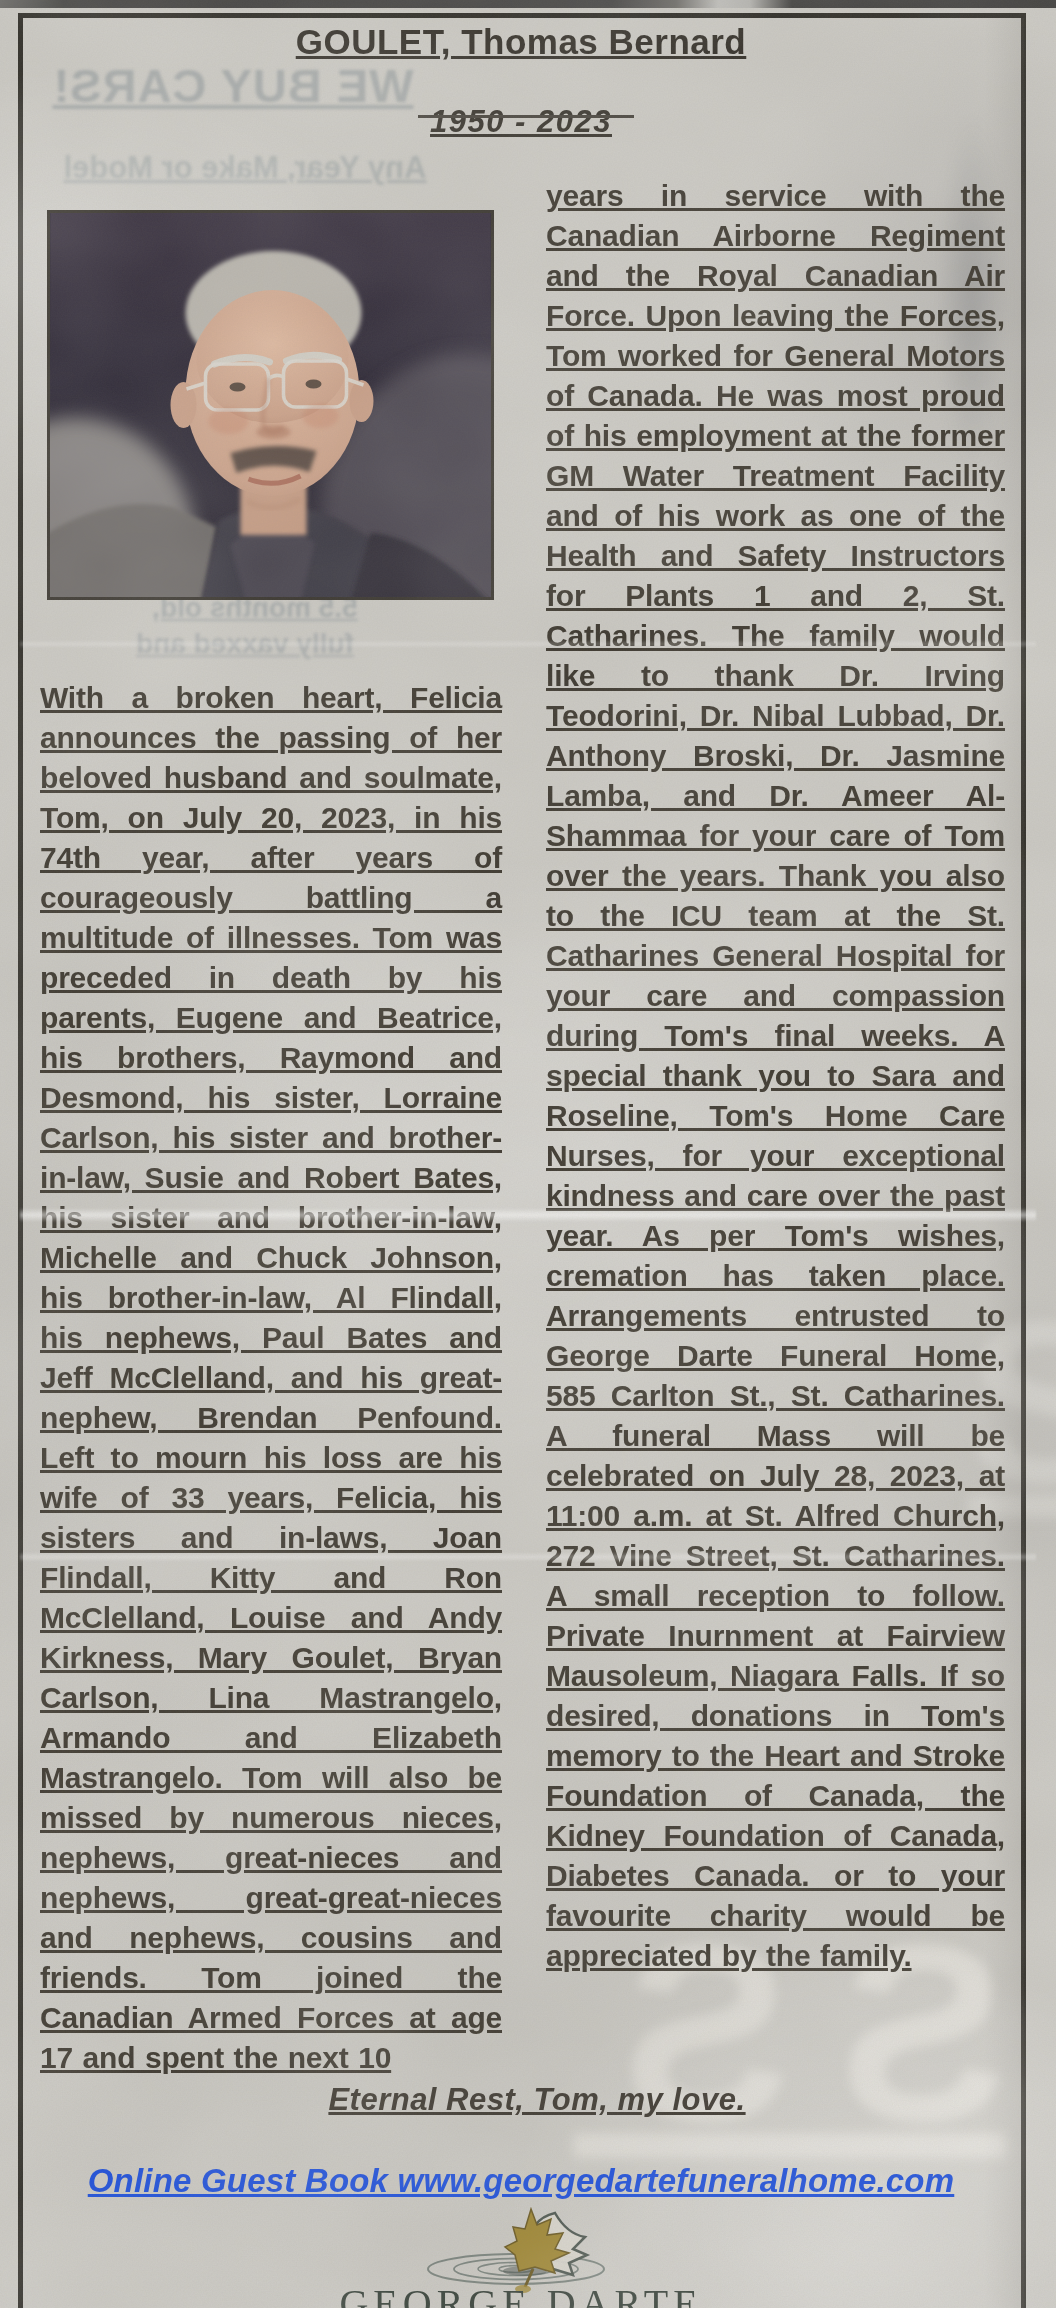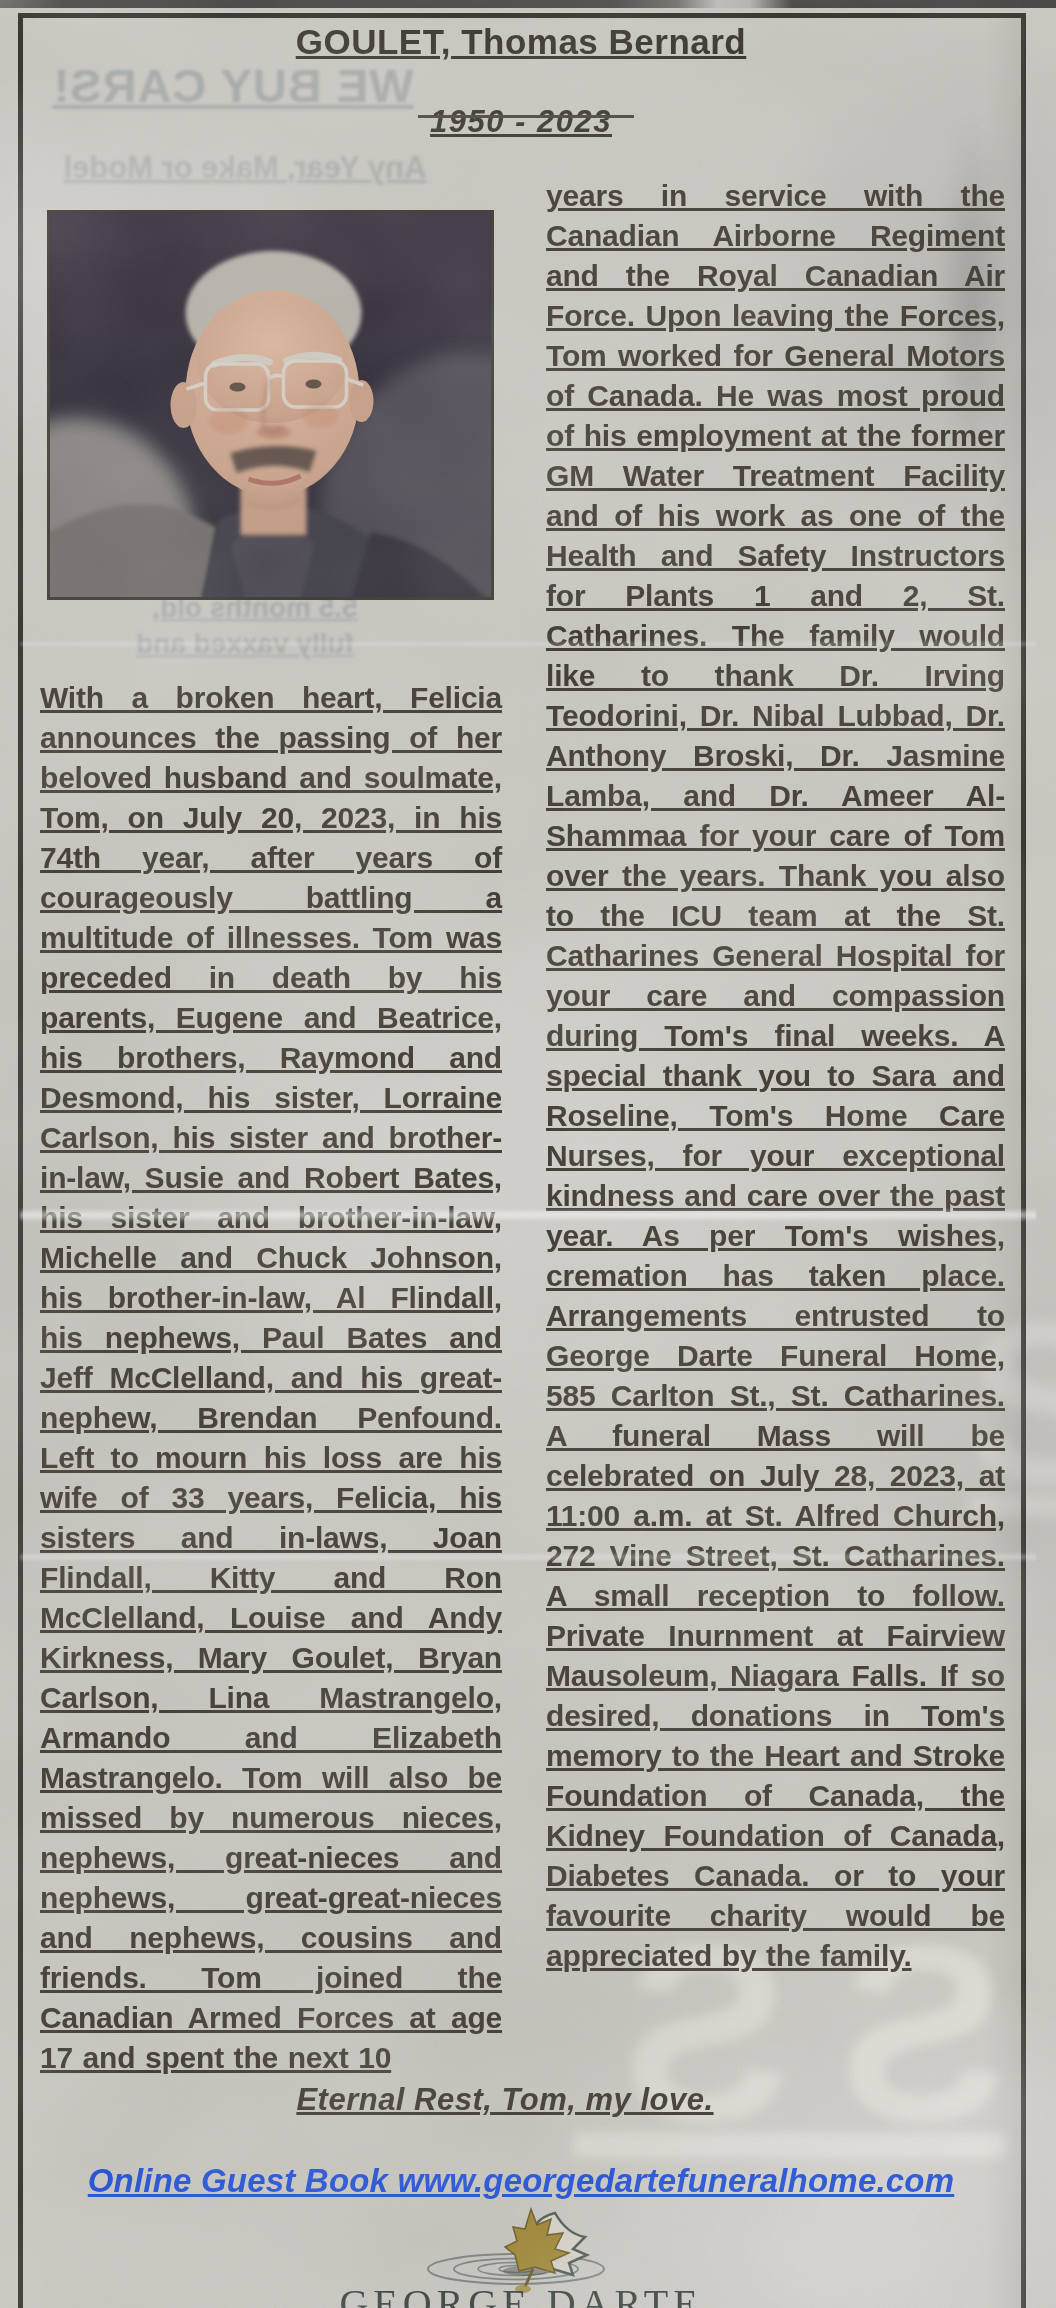--- a/index.html
+++ b/index.html
@@ -65,21 +65,21 @@
     border:3px solid #39352e;box-sizing:content-box;background:#2a2530;
   }
   .photo-frame svg{display:block;}
   .body-col{
     z-index:5;font-size:30px;line-height:40px;font-weight:700;color:#3b362d;
     text-align:justify;letter-spacing:-.2px;word-spacing:1.5px;
   }
   .left-col{left:40px;top:678px;width:462px;}
   .right-col{left:546px;top:176px;width:459px;}
   .closing-line{
-    left:2px;top:2082px;width:1006px;text-align:center;z-index:5;
+    left:34px;top:2082px;width:1006px;text-align:center;z-index:5;
     font-size:31px;font-weight:700;font-style:italic;color:#3a352d;letter-spacing:.5px;
   }
   .guestbook-line{
     left:18px;top:2162px;width:1006px;text-align:center;z-index:5;
     font-size:33px;font-weight:700;font-style:italic;color:#1d4ed8;letter-spacing:.2px;
   }
   .logo-wrap{left:413px;top:2205px;width:230px;height:92px;z-index:5;}
   .funeral-name{
     left:18px;top:2280px;width:1006px;text-align:center;z-index:5;
     font-family:"Liberation Serif",serif;font-size:40px;color:#38423a;

